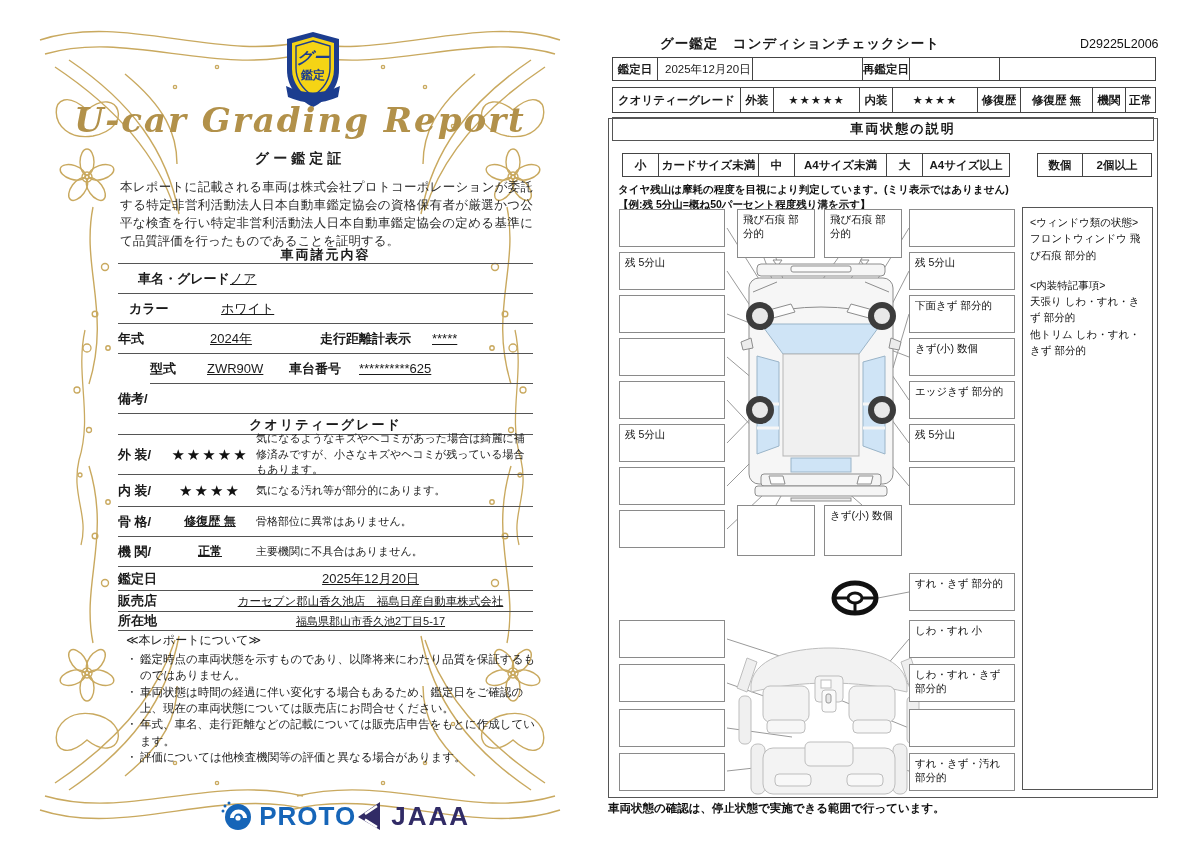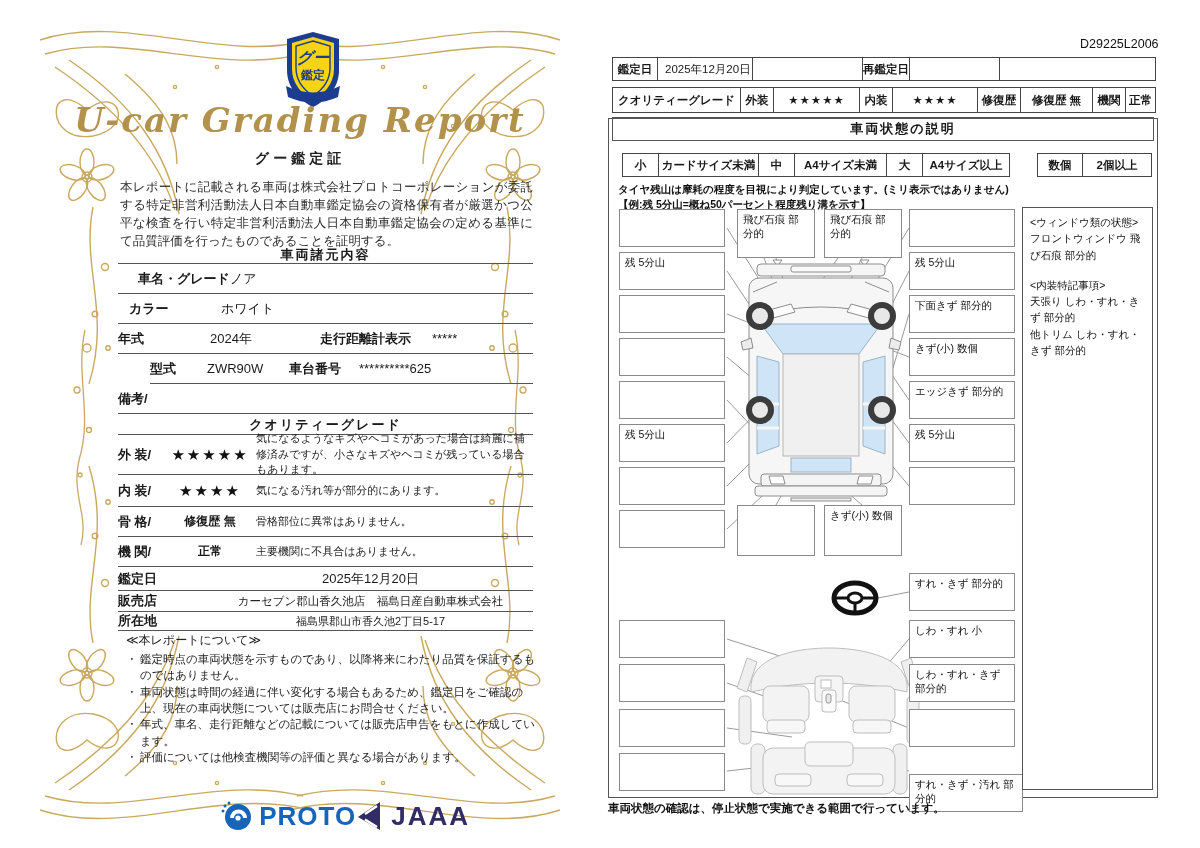--- a/index.html
+++ b/index.html
@@ -8,21 +8,21 @@
   .abs{position:absolute;}
   
   .cert-title{font-family:"DejaVu Serif","Liberation Serif",serif;font-style:italic;font-weight:bold;
               font-size:34px;color:#b2914a;letter-spacing:2px;text-align:center;}
   .cert-sub{font-size:14px;font-weight:bold;letter-spacing:4px;text-align:center;color:#222;}
   .cert-intro{font-size:12.5px;line-height:1.45;text-align:justify;color:#2c2c2c;}
   .sec-head{font-size:13px;font-weight:bold;text-align:center;letter-spacing:2px;}
   .ltable{border-top:1px solid #555;}
   .lrow{display:flex;align-items:center;border-bottom:1px solid #555;box-sizing:border-box;}
   .lrow .lab{font-weight:bold;font-size:13px;flex:0 0 auto;}
-  .lrow .val{font-size:13px;}
+  .lrow .val{font-size:13px;text-decoration:underline;}
   .qdesc{font-size:11px;line-height:1.4;color:#222;}
   .stars-l{font-size:15px;letter-spacing:2px;color:#111;}
   .bullets{margin:2px 0 0 0;padding:0;list-style:none;font-size:11.5px;line-height:1.42;color:#222;}
   .bullets li{padding-left:14px;}
   .bullets li::before{content:"・";display:inline-block;width:14px;margin-left:-14px;}
   .logo-text{font-weight:900;font-size:26px;letter-spacing:1px;}
   
   .r-title{font-size:13.5px;font-weight:bold;text-align:center;letter-spacing:1px;}
   .r-serial{font-size:12.5px;color:#111;}
   .btable{display:flex;border:1px solid #444;box-sizing:border-box;background:#fff;}
@@ -193,20 +193,21 @@
     </div>
     <div style="display:flex;align-items:center;gap:7px;">
       <svg width="28" height="30" viewBox="0 0 28 30">
         <path d="M2,16 L24,1 L24,29 Z" fill="#312b66"></path>
         <path d="M9,13 L21,5 M9,18.5 L21,26" stroke="#fff" stroke-width="2.4"></path>
       </svg>
       <span class="logo-text" style="color:#312b66;letter-spacing:2px;">JAAA</span>
     </div>
   </div>
 
+  <div class="abs r-title" style="left:600px;top:35px;width:400px;">グー鑑定　コンディションチェックシート</div>
   <div class="abs r-serial" style="left:1080px;top:37px;">D29225L2006</div>
 
   <div class="abs btable" style="left:612px;top:57px;width:544px;height:24px;">
     <div class="c bold" style="width:45px;">鑑定日</div>
     <div class="c left" style="width:95px;">2025年12月20日</div>
     <div class="c" style="width:110px;"></div>
     <div class="c bold" style="width:47px;">再鑑定日</div>
     <div class="c" style="width:90px;"></div>
     <div class="c" style="flex:1;"></div>
   </div>
@@ -367,21 +368,21 @@
 
   <div class="lb" style="left:619px;top:620px;width:106px;height:38px;"></div>
   <div class="lb" style="left:619px;top:664px;width:106px;height:38px;"></div>
   <div class="lb" style="left:619px;top:709px;width:106px;height:38px;"></div>
   <div class="lb" style="left:619px;top:753px;width:106px;height:38px;"></div>
 
   <div class="lb" style="left:909px;top:573px;width:106px;height:38px;">すれ・きず 部分的</div>
   <div class="lb" style="left:909px;top:620px;width:106px;height:38px;">しわ・すれ 小</div>
   <div class="lb" style="left:909px;top:664px;width:106px;height:38px;">しわ・すれ・きず 部分的</div>
   <div class="lb" style="left:909px;top:709px;width:106px;height:38px;"></div>
-  <div class="lb" style="left:909px;top:753px;width:114px;height:38px;margin-top:21px;">すれ・きず・汚れ 部分的</div>
+  <div class="lb" style="left:909px;top:753px;width:106px;height:38px;">すれ・きず・汚れ 部分的</div>
 
   <div class="remarks" style="left:1022px;top:207px;width:131px;height:583px;">
     <div>&lt;ウィンドウ類の状態&gt;</div>
     <div>フロントウィンドウ 飛び石痕 部分的</div>
     <div class="gap">&lt;内装特記事項&gt;</div>
     <div>天張り しわ・すれ・きず 部分的</div>
     <div>他トリム しわ・すれ・きず 部分的</div>
   </div>
 
   <div class="abs r-footer" style="left:608px;top:801px;width:550px;">車両状態の確認は、停止状態で実施できる範囲で行っています。</div>

